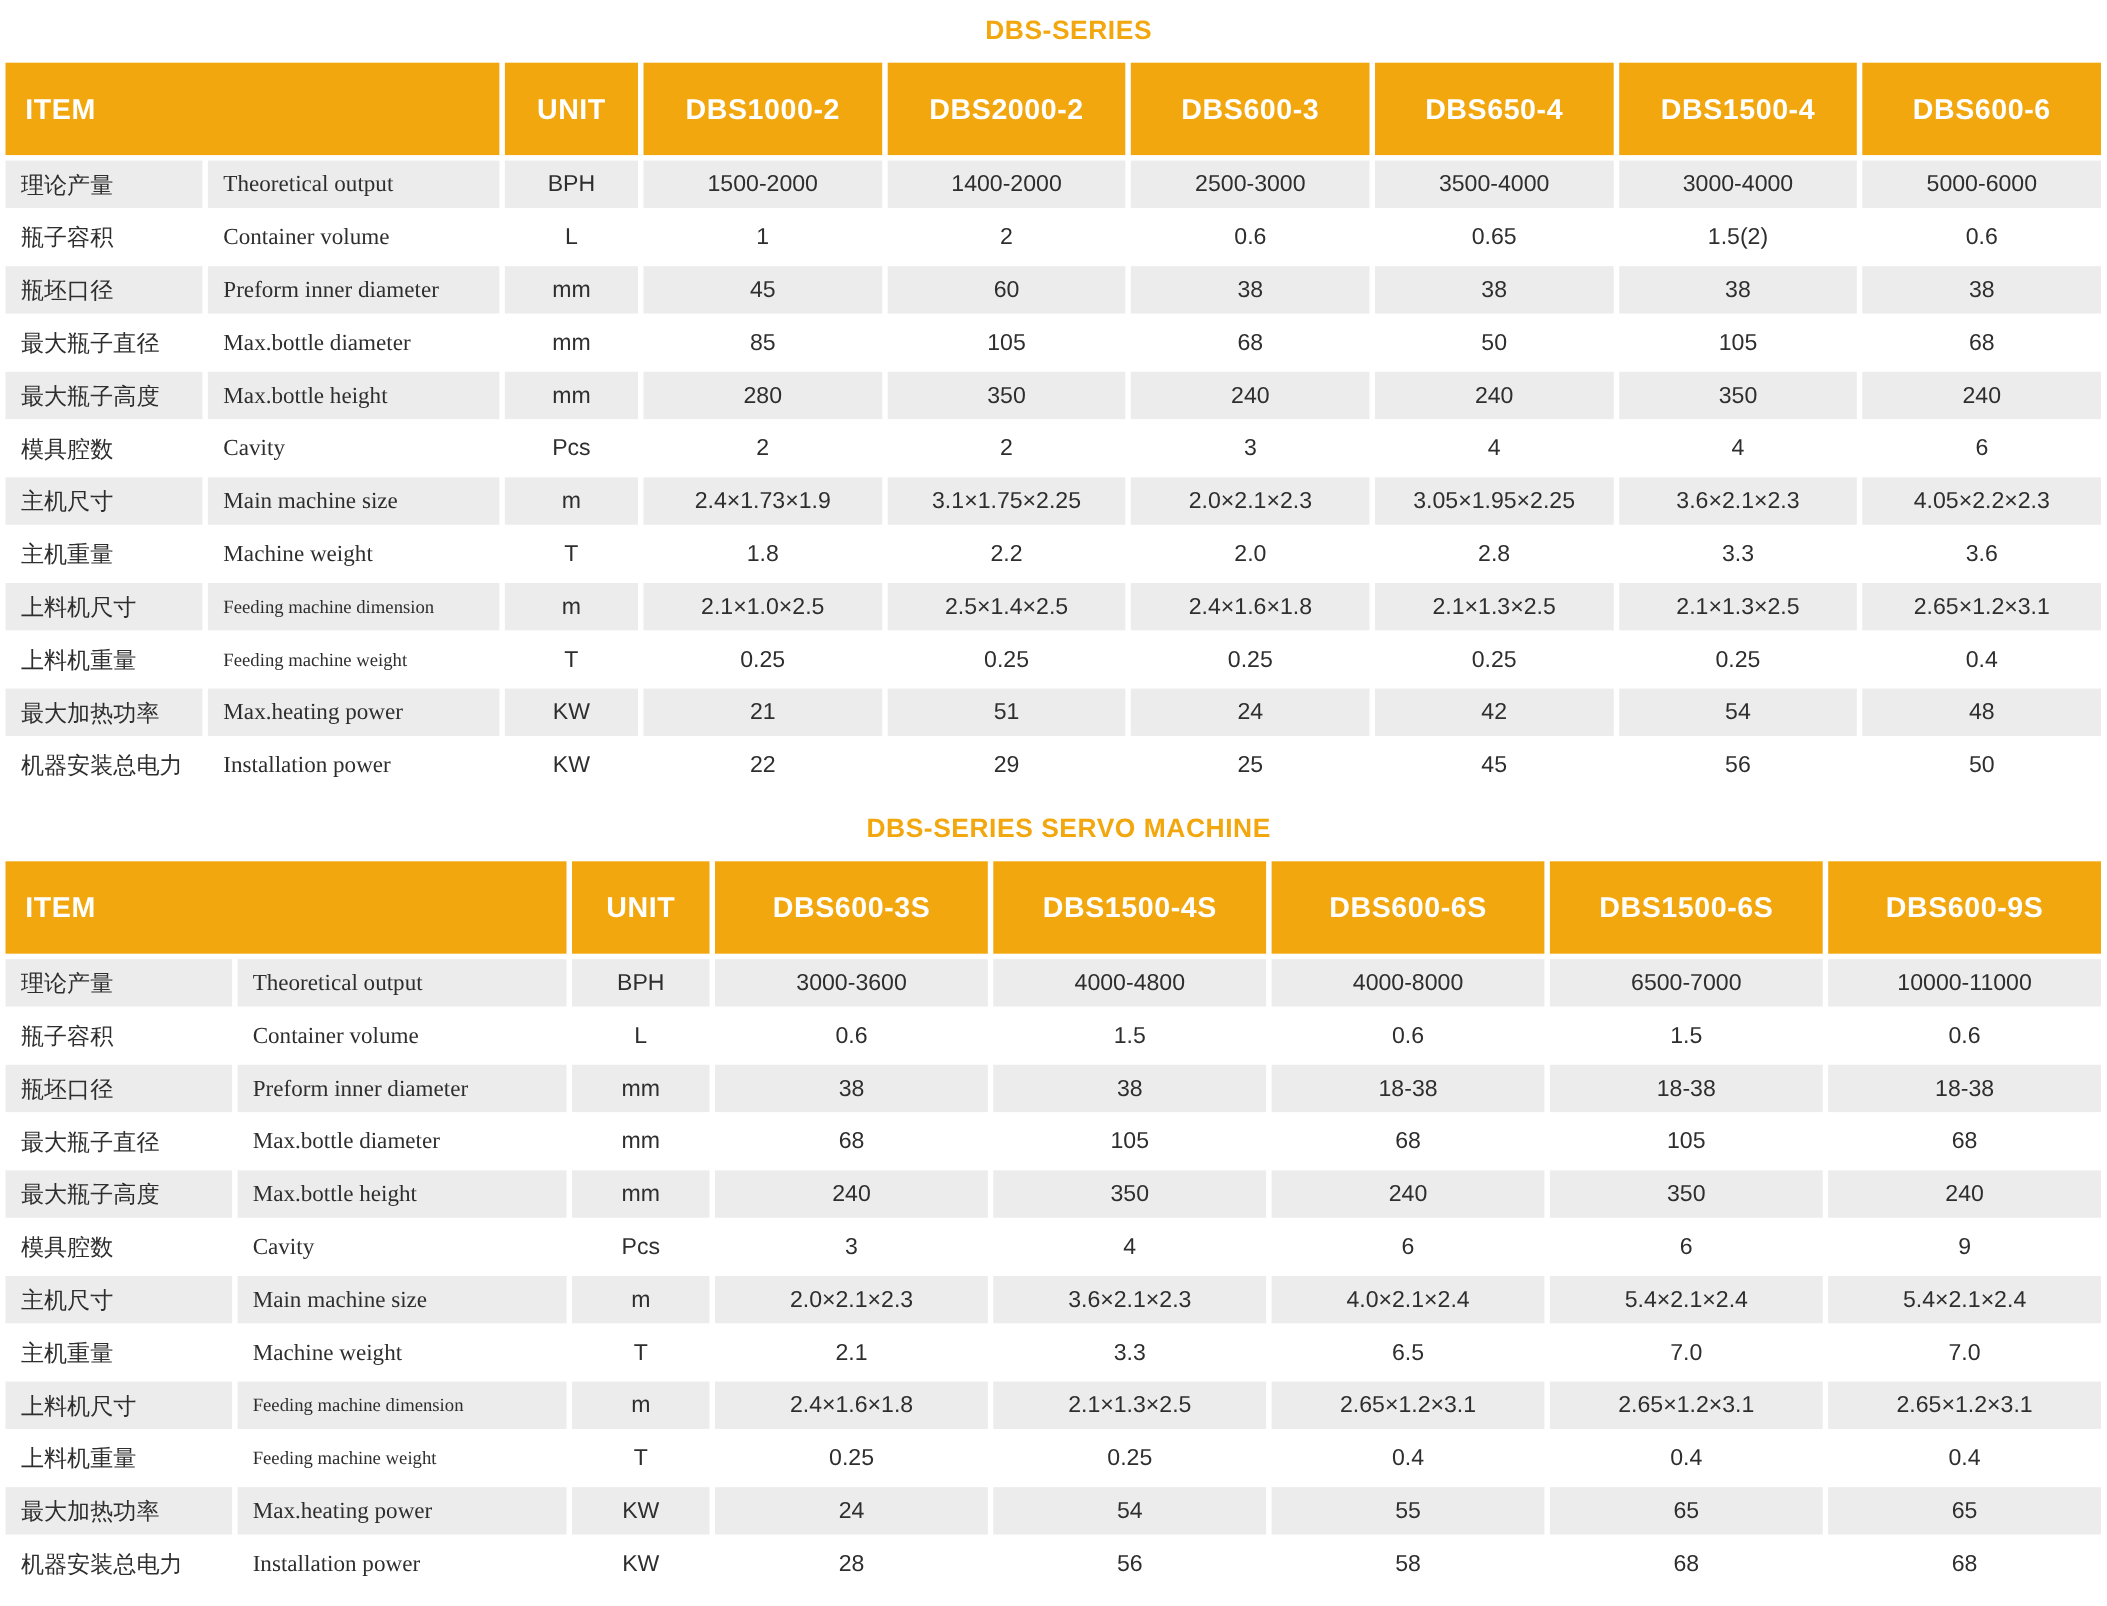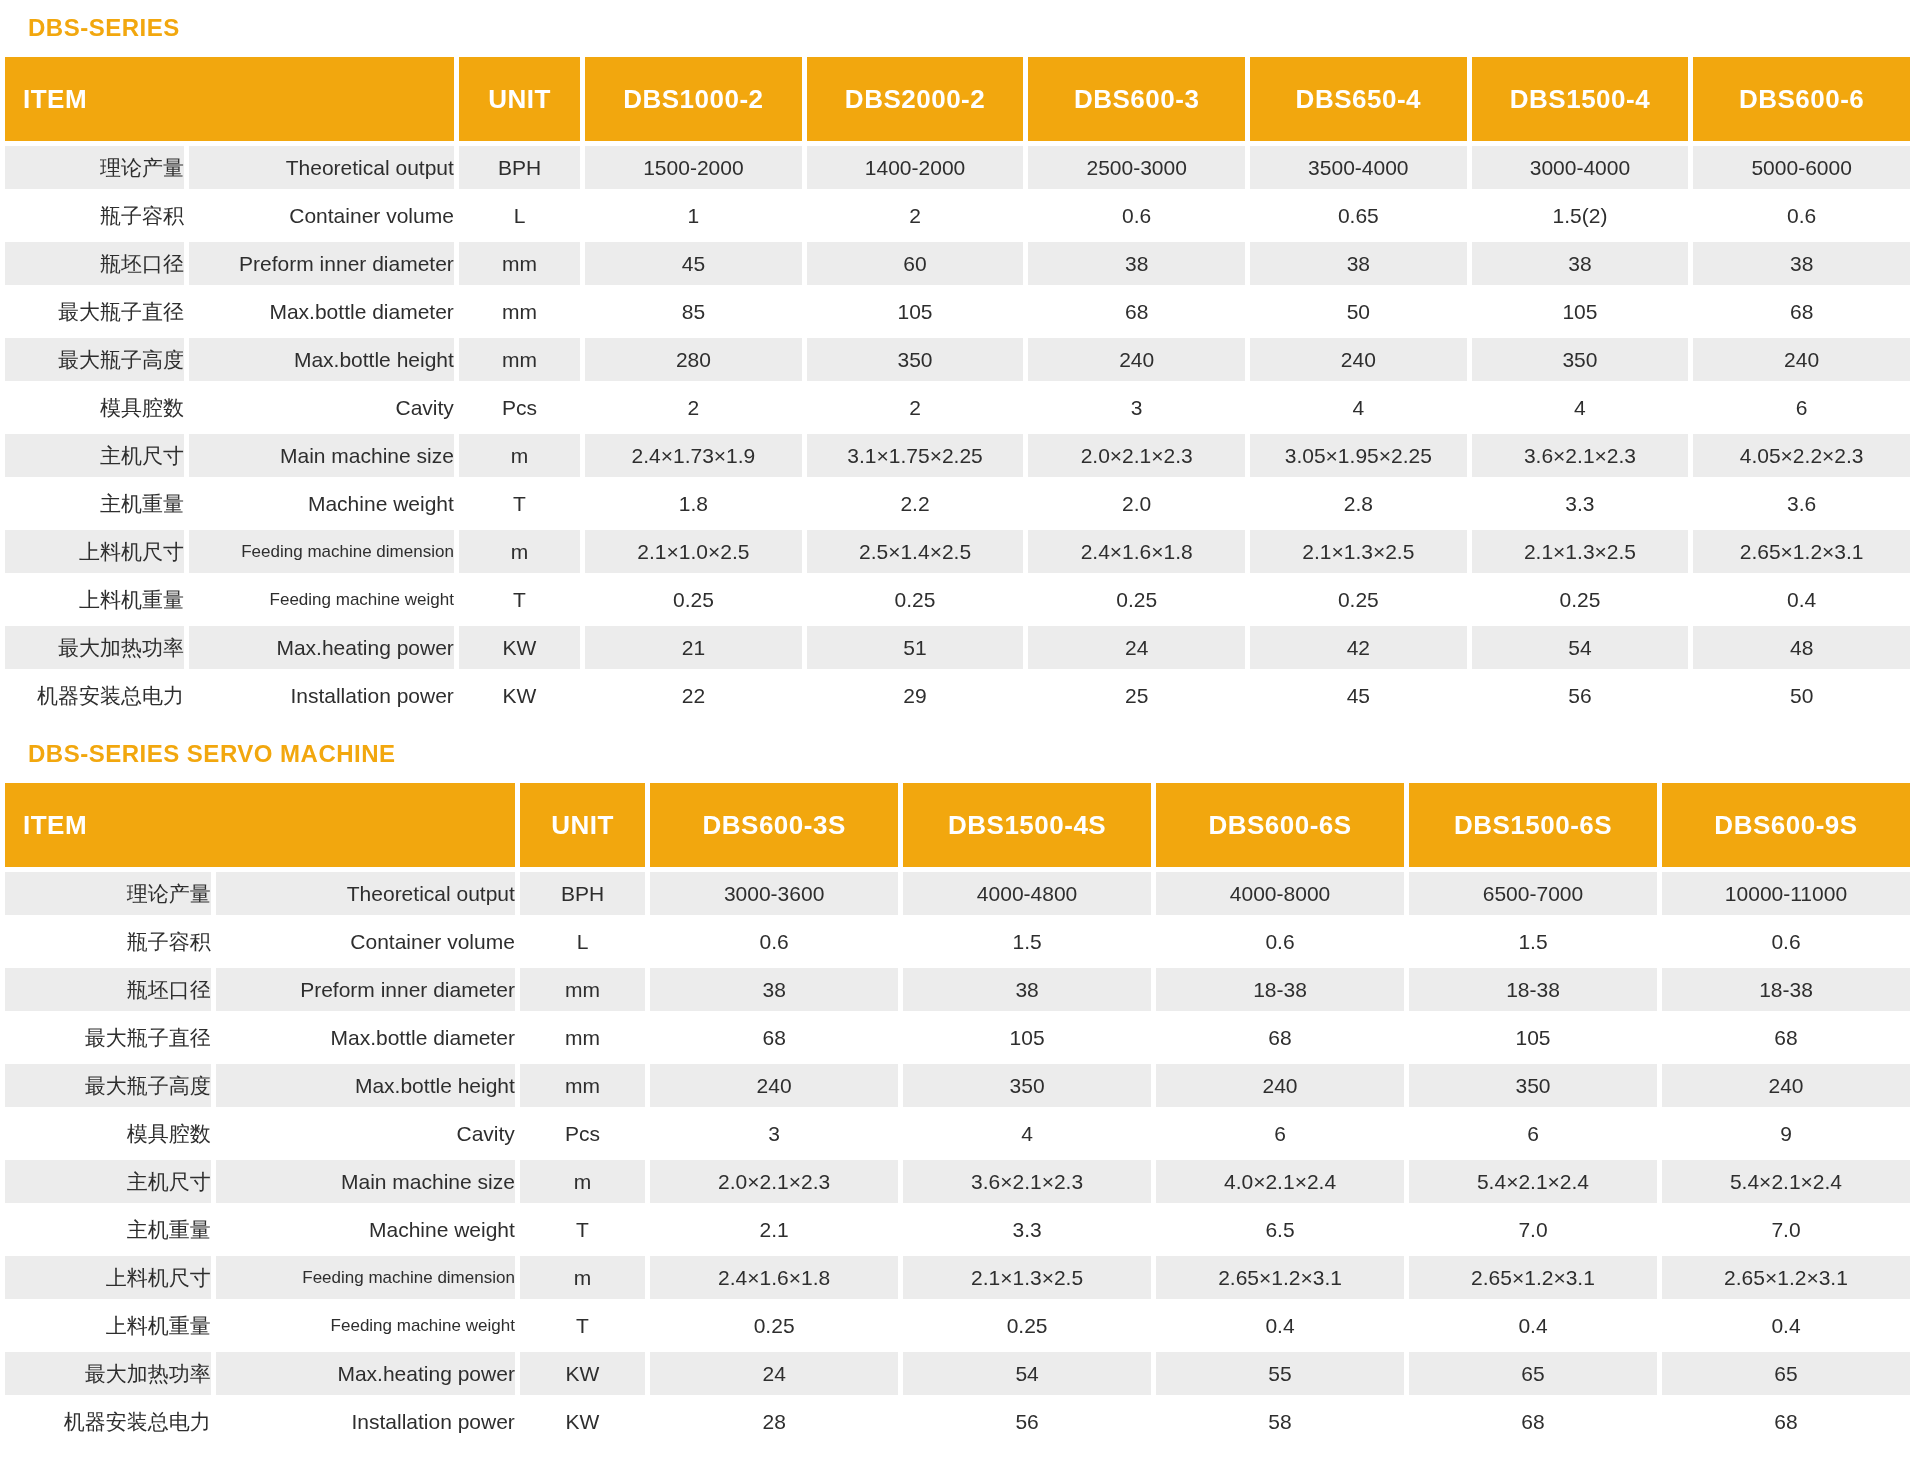--- a/index.html
+++ b/index.html
@@ -6,40 +6,40 @@
   body{
     width:1915px;height:1460px;background:#ffffff;overflow:hidden;
     font-family:"Liberation Sans","DejaVu Sans",sans-serif;
     -webkit-font-smoothing:antialiased;
   }
   .section{width:1915px;}
   .section.first{padding-top:14px;}
   .section.second{margin-top:18px;}
   .sec-title{
     color:#F2A70E;font-size:24px;font-weight:bold;
-    margin:0 0 10px 28px;letter-spacing:0.5px;
+    margin:0 0 10px 28px;letter-spacing:0.5px;text-align:center;
   }
   table.spec{
     width:100%;table-layout:fixed;
     border-collapse:separate;border-spacing:5px 5px;
   }
   table.spec th{
     background:#F2A70E;color:#ffffff;
     font-size:26px;font-weight:bold;
     height:84px;text-align:center;padding:0;
     letter-spacing:0.5px;
   }
   table.spec th.item{text-align:left;padding-left:18px;}
   table.spec td{
     height:43px;padding:0;text-align:center;
     font-size:21px;color:#2e2e2e;background:#ffffff;
     white-space:nowrap;overflow:hidden;
   }
   table.spec tr.alt td{background:#ECECEC;}
-  table.spec td.zh,table.spec td.en{text-align:right;padding-left:14px;}
+  table.spec td.zh,table.spec td.en{text-align:left;padding-left:14px;font-family:Liberation Serif, serif;}
   table.spec td.en.small{font-size:17px;}
 </style>
 </head>
 <body>
 
 <div class="page">
 
   <div class="section first">
     <h2 class="sec-title">DBS-SERIES</h2>
     <table class="spec">

